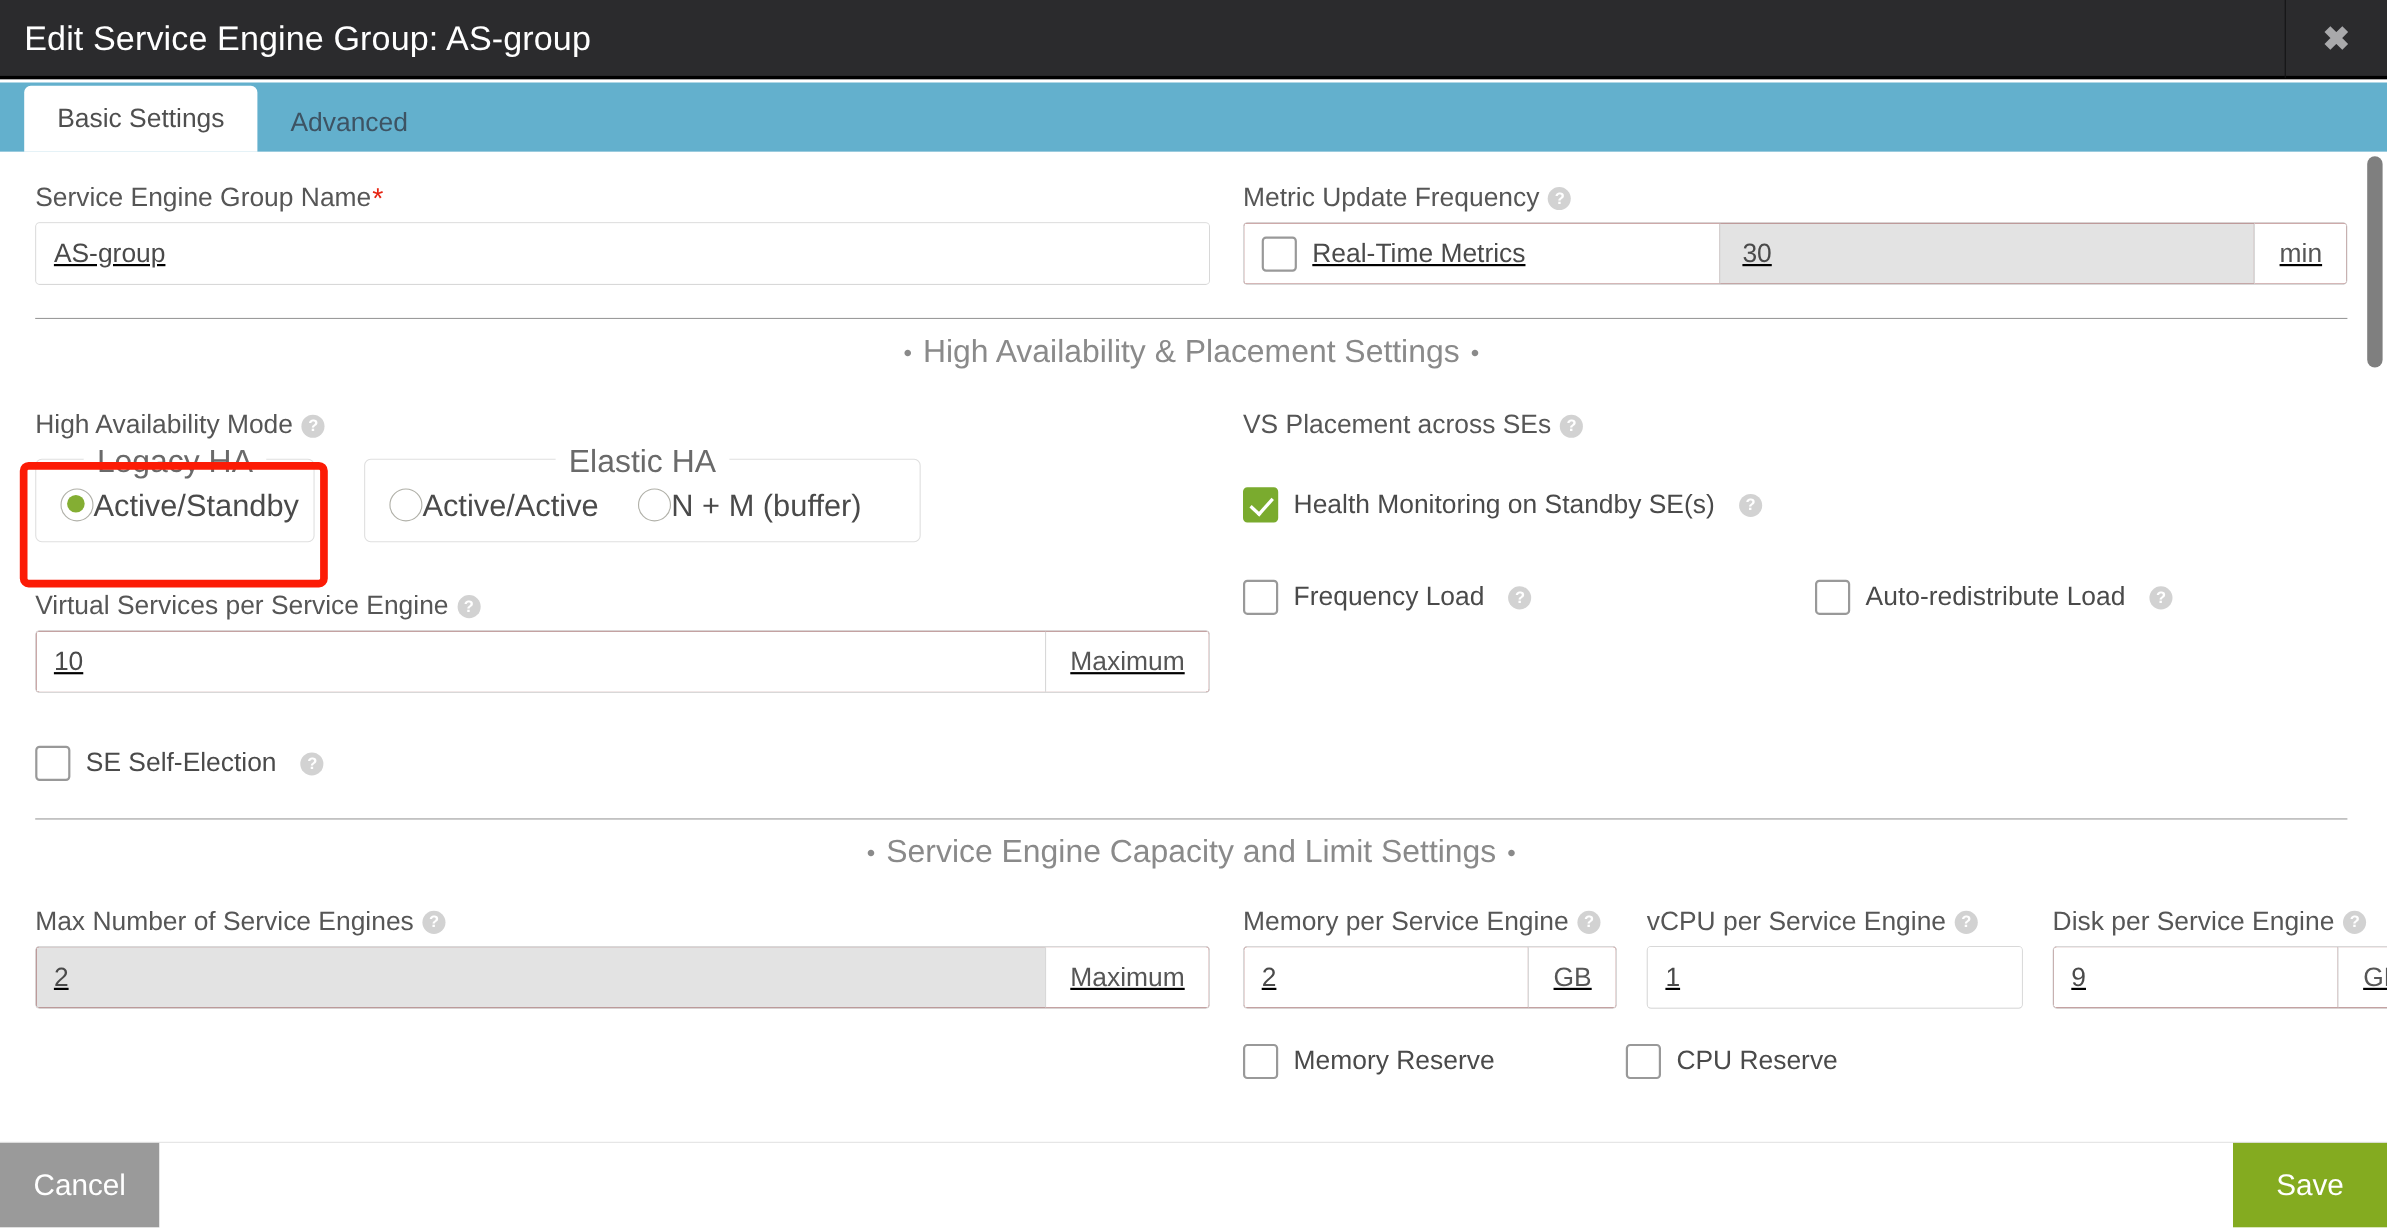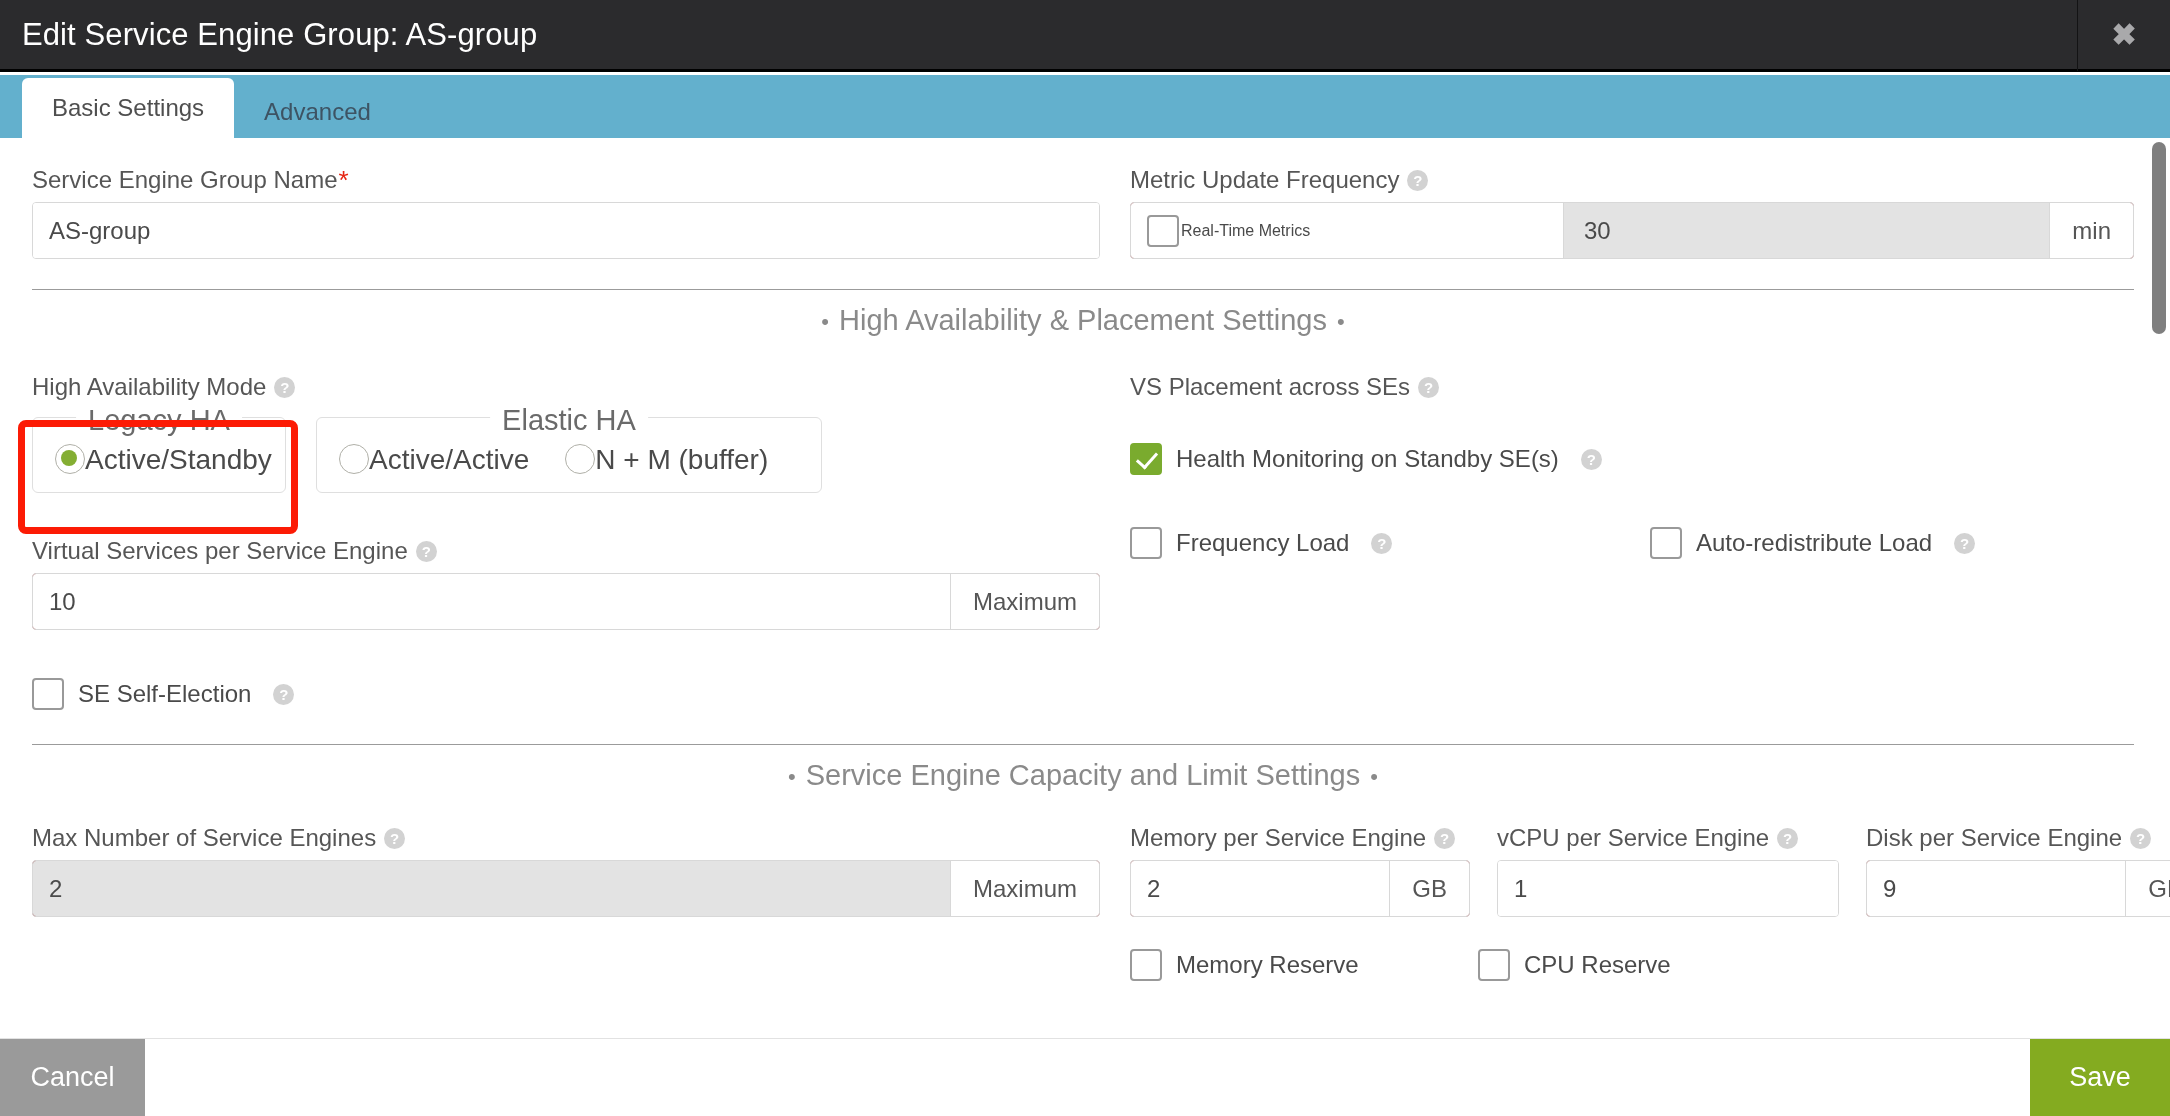--- a/index.html
+++ b/index.html
@@ -139,20 +139,21 @@
   }
 
   
   .inbox {
     display: flex;
     border: 1px solid #d8d8d8;
     border-radius: 4px;
     background: #7f1d1d;
     height: 57px;
     overflow: hidden;
+    text-decoration: underline;
   }
   .inbox .txt {
     flex: 1 1 auto;
     display: flex;
     align-items: center;
     padding: 0 16px;
     font-size: 24px;
     color: #4a4a4a;
     background: #ffffff;
     min-width: 0;
@@ -168,22 +169,22 @@
     color: #565656;
     border-left: 1px solid #d8d8d8;
     background: #ffffff;
   }
   .inbox .cbcell {
     flex: 0 0 auto;
     display: flex;
     align-items: center;
     padding: 0 18px 0 16px;
     background: #ffffff;
-    gap: 2px;
-    font-size: 16px;
+    gap: 14px;
+    font-size: 24px;
     color: #4a4a4a;
     white-space: nowrap;
   }
 
   
   .cbox {
     width: 32px; height: 32px;
     border: 2px solid #999999;
     border-radius: 4px;
     background: #ffffff;
@@ -388,21 +389,21 @@
             <div class="fset" style="width:254px;">
               <div class="legend" style="left:50%; transform:translateX(-50%);">Legacy HA</div>
               <div class="radios">
                 <div class="rline">
                   <span class="radio sel"></span>
                   <span>Active/Standby</span>
                 </div>
               </div>
             </div>
 
-            <div class="fset" style="width:506px;">
+            <div class="fset" style="width:506px;margin-left:15px;">
               <div class="legend" style="left:50%; transform:translateX(-50%);">Elastic HA</div>
               <div class="radios">
                 <div class="rline">
                   <span class="radio"></span>
                   <span>Active/Active</span>
                 </div>
                 <div class="rline">
                   <span class="radio"></span>
                   <span>N + M (buffer)</span>
                 </div>

